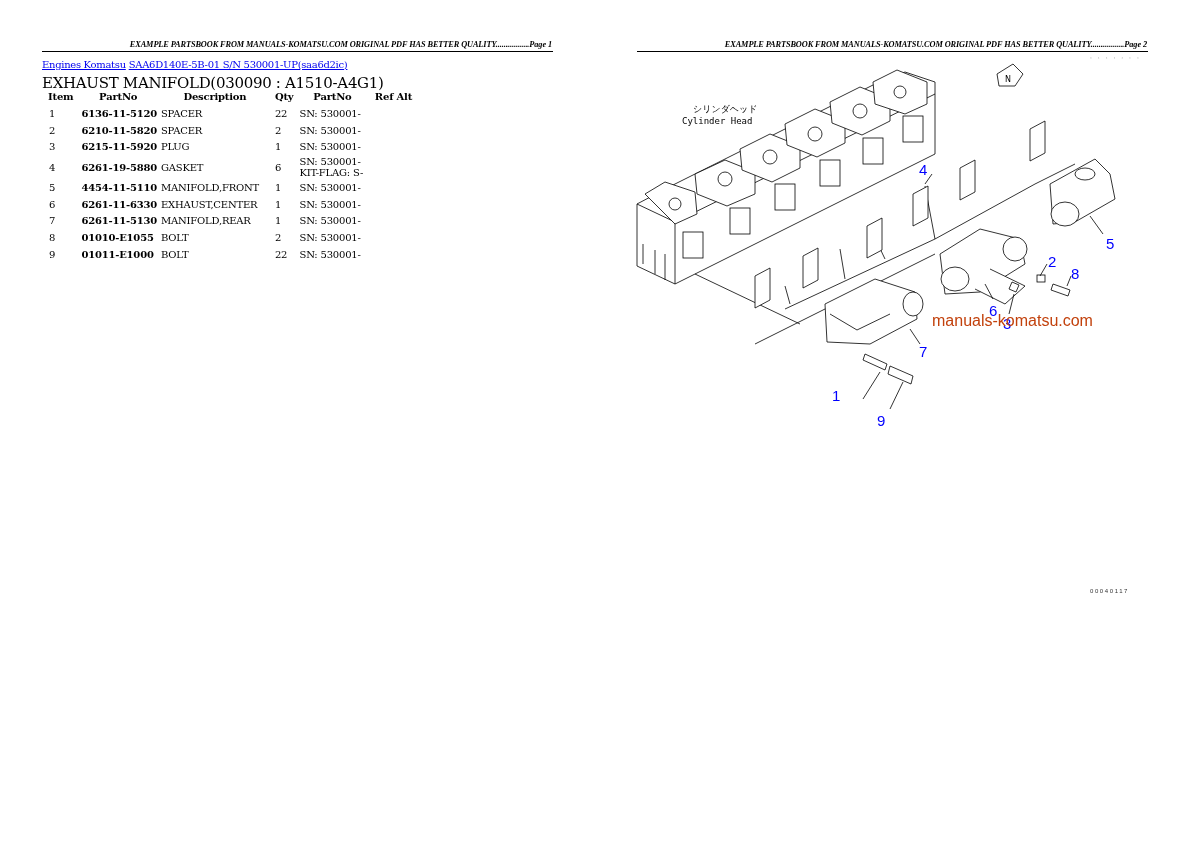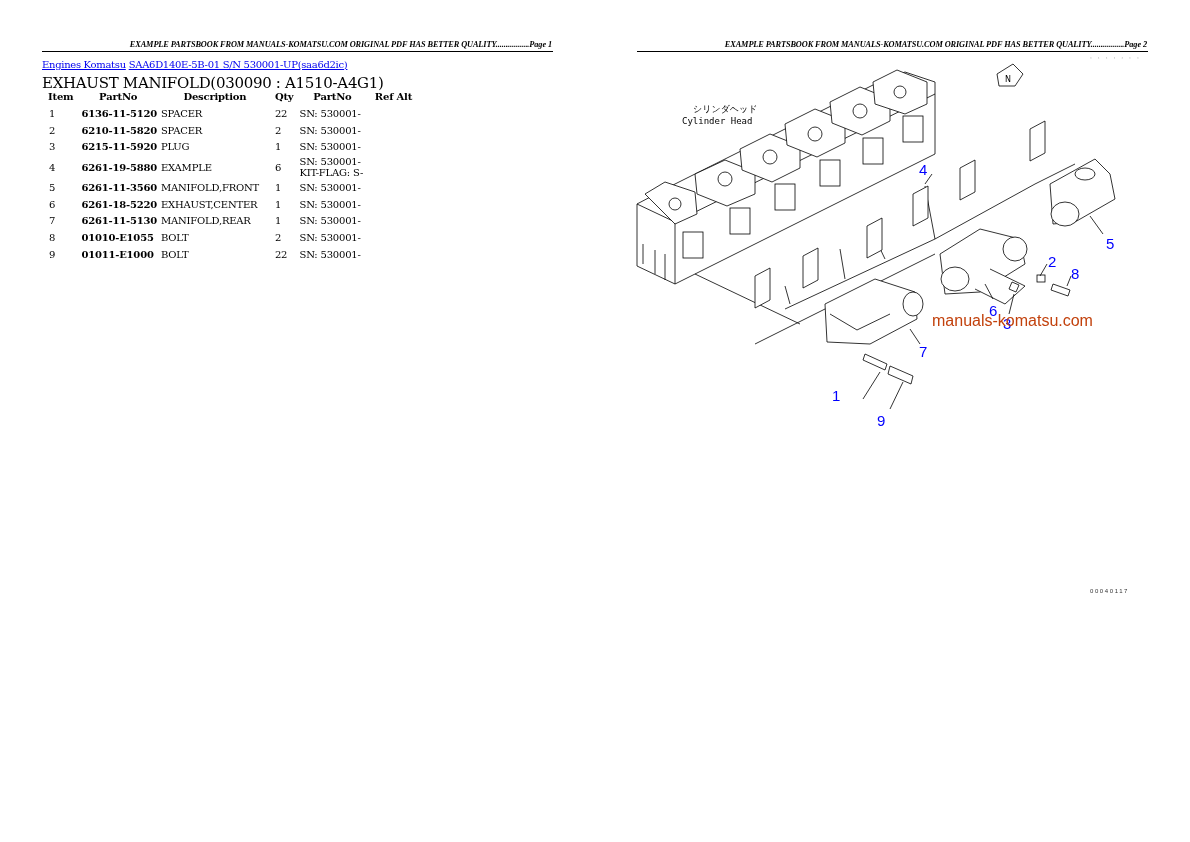--- a/index.html
+++ b/index.html
@@ -88,39 +88,39 @@
         <td class="c-item">3</td>
         <td class="c-part">6215-11-5920</td>
         <td class="c-desc">PLUG</td>
         <td class="c-qty">1</td>
         <td class="c-opt">SN: 530001-</td>
         <td class="c-ref"></td>
       </tr>
       <tr>
         <td class="c-item">4</td>
         <td class="c-part">6261-19-5880</td>
-        <td class="c-desc">EXAMPLE</td>
+        <td class="c-desc">GASKET</td>
         <td class="c-qty">6</td>
         <td class="c-opt">
           <div>SN: 530001-</div>
           <div>KIT-FLAG: S-</div>
         </td>
         <td class="c-ref"></td>
       </tr>
       <tr>
         <td class="c-item">5</td>
-        <td class="c-part">6261-11-3560</td>
+        <td class="c-part">4454-11-5110</td>
         <td class="c-desc">MANIFOLD,FRONT</td>
         <td class="c-qty">1</td>
         <td class="c-opt">SN: 530001-</td>
         <td class="c-ref"></td>
       </tr>
       <tr>
         <td class="c-item">6</td>
-        <td class="c-part">6261-18-5220</td>
+        <td class="c-part">6261-11-6330</td>
         <td class="c-desc">EXHAUST,CENTER</td>
         <td class="c-qty">1</td>
         <td class="c-opt">SN: 530001-</td>
         <td class="c-ref"></td>
       </tr>
       <tr>
         <td class="c-item">7</td>
         <td class="c-part">6261-11-5130</td>
         <td class="c-desc">MANIFOLD,REAR</td>
         <td class="c-qty">1</td>

